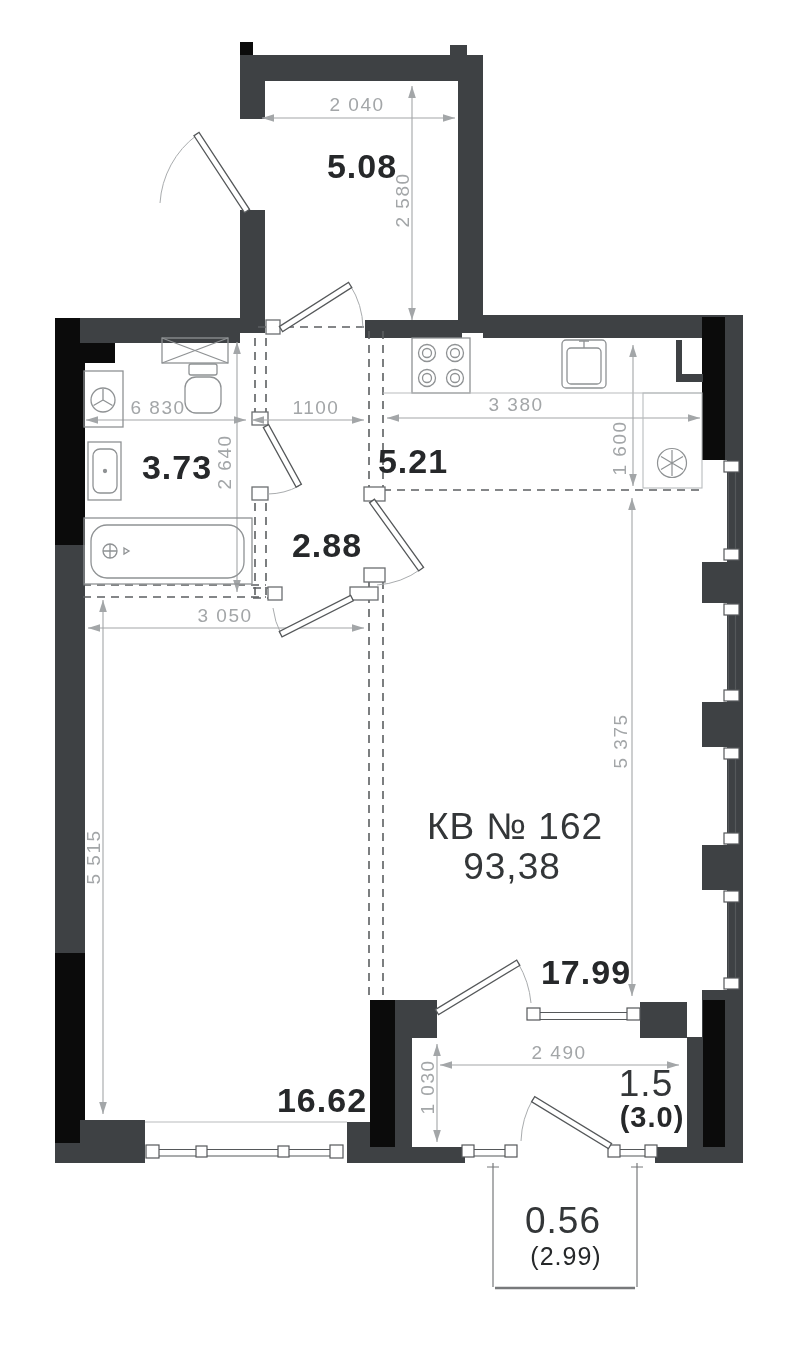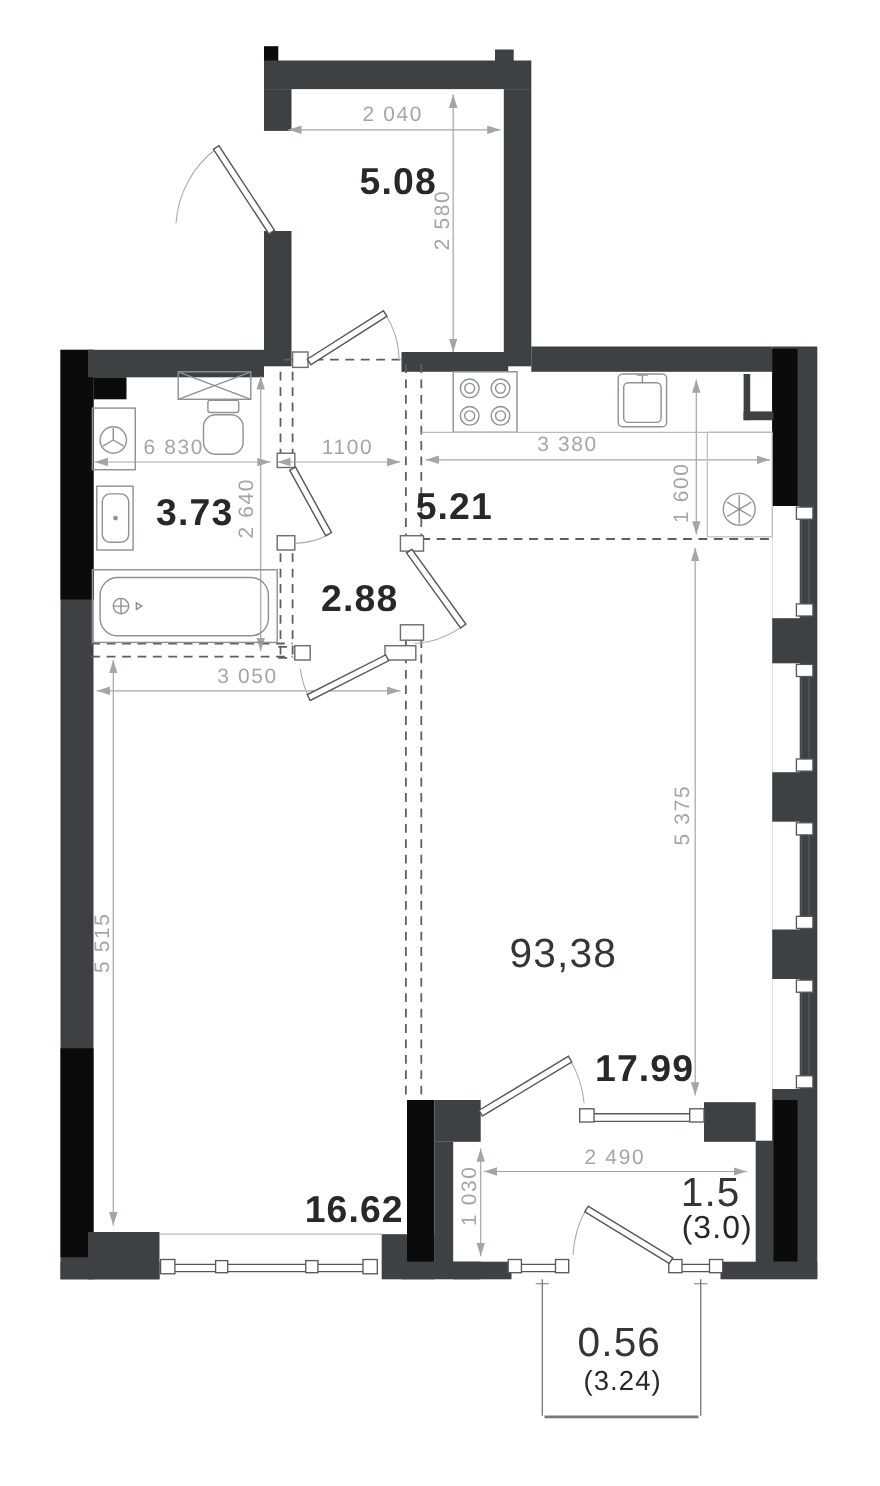--- a/index.html
+++ b/index.html
@@ -7,21 +7,21 @@
         font-family:"Liberation Sans",sans-serif;}
   .wall{position:absolute;background:#3E4144;}
   .black{background:#0B0B0B;}
   .white{position:absolute;background:#ffffff;}
   svg.overlay{position:absolute;left:0;top:0;width:800px;height:1351px;}
   .lbl{position:absolute;transform:translate(-50%,-50%);white-space:nowrap;
        color:#26282A;letter-spacing:1px;}
   .lbl.rot{transform:translate(-50%,-50%) rotate(-90deg);}
   .area{font-size:34px;font-weight:700;}
   .big{font-size:37px;font-weight:500;color:#333638;}
-  .mid{font-size:29px;font-weight:400;}
+  .mid{font-size:29px;font-weight:700;}
   .small-par{font-size:25px;font-weight:500;}
   .dim{font-size:19px;color:#A3A6A8;letter-spacing:1.5px;font-weight:400;}
 </style>
 </head>
 <body>
 
 <div id="plan">
 
   <div class="wall black" style="left:240px;top:42px;width:13px;height:39px"></div>
   <div class="wall" style="left:240px;top:55px;width:243px;height:26px"></div>
@@ -250,23 +250,24 @@
   <div class="lbl dim" style="left:516px;top:405px">3 380</div>
   <div class="lbl dim rot" style="left:620px;top:448px">1 600</div>
 
   <div class="lbl area" style="left:322px;top:1100px">16.62</div>
   <div class="lbl dim" style="left:225px;top:616px">3 050</div>
   <div class="lbl dim rot" style="left:94px;top:857px">5 515</div>
 
   <div class="lbl area" style="left:586px;top:972px">17.99</div>
   <div class="lbl dim rot" style="left:621px;top:741px">5 375</div>
 
+  <div class="lbl big" style="left:515px;top:827px">КВ № 162</div>
   <div class="lbl big" style="left:512px;top:867px">93,38</div>
 
   <div class="lbl big" style="left:646px;top:1084px">1.5</div>
   <div class="lbl mid" style="left:652px;top:1117px">(3.0)</div>
   <div class="lbl dim" style="left:559px;top:1053px">2 490</div>
   <div class="lbl dim rot" style="left:428px;top:1087px">1 030</div>
 
   <div class="lbl big" style="left:563px;top:1221px">0.56</div>
-  <div class="lbl small-par" style="left:566px;top:1256px">(3.24)</div>
+  <div class="lbl small-par" style="left:566px;top:1256px">(2.99)</div>
 
 </div>
 
 </body></html>

